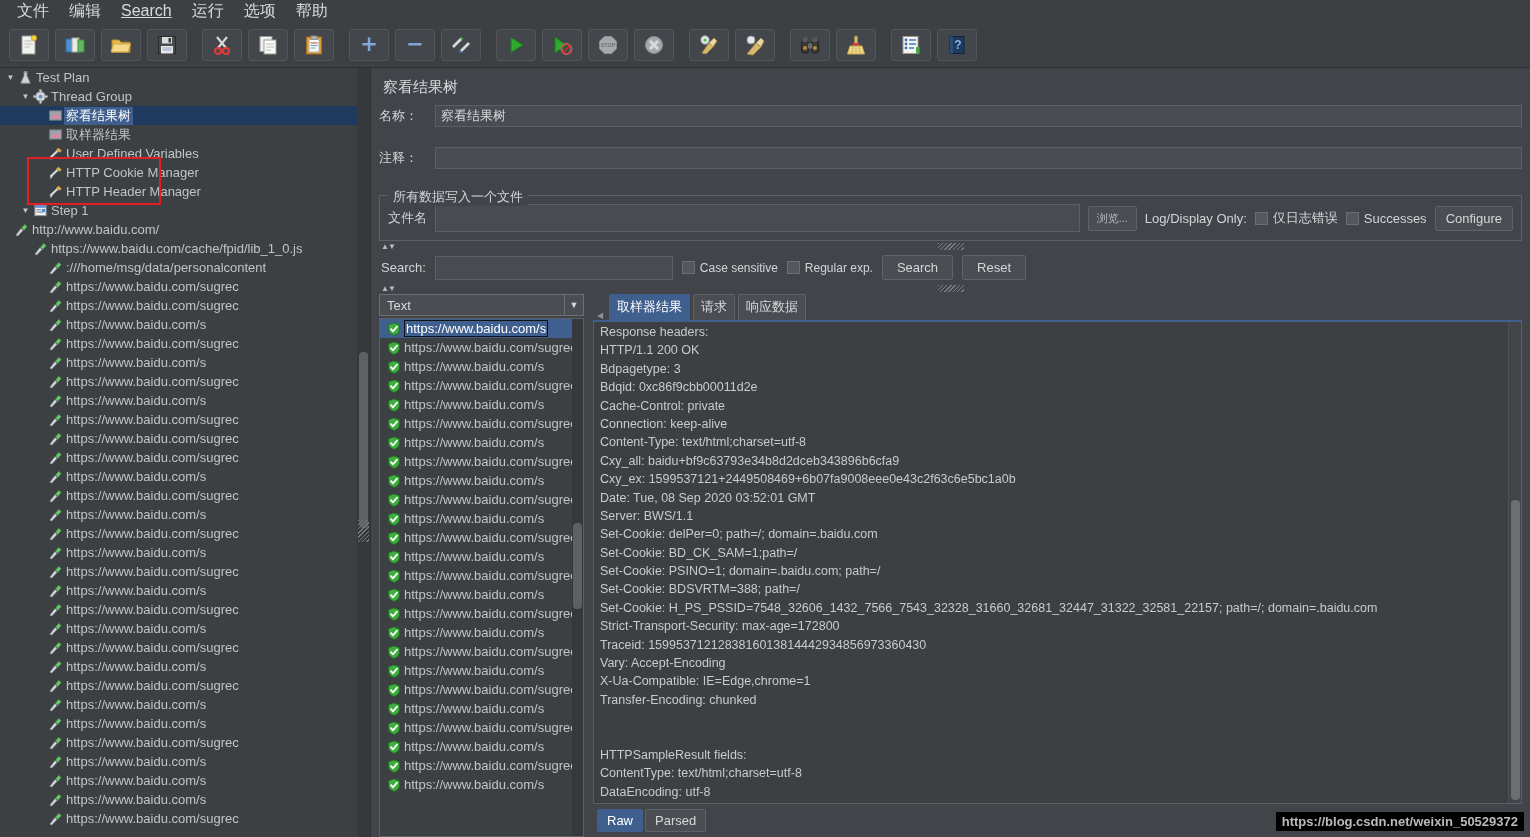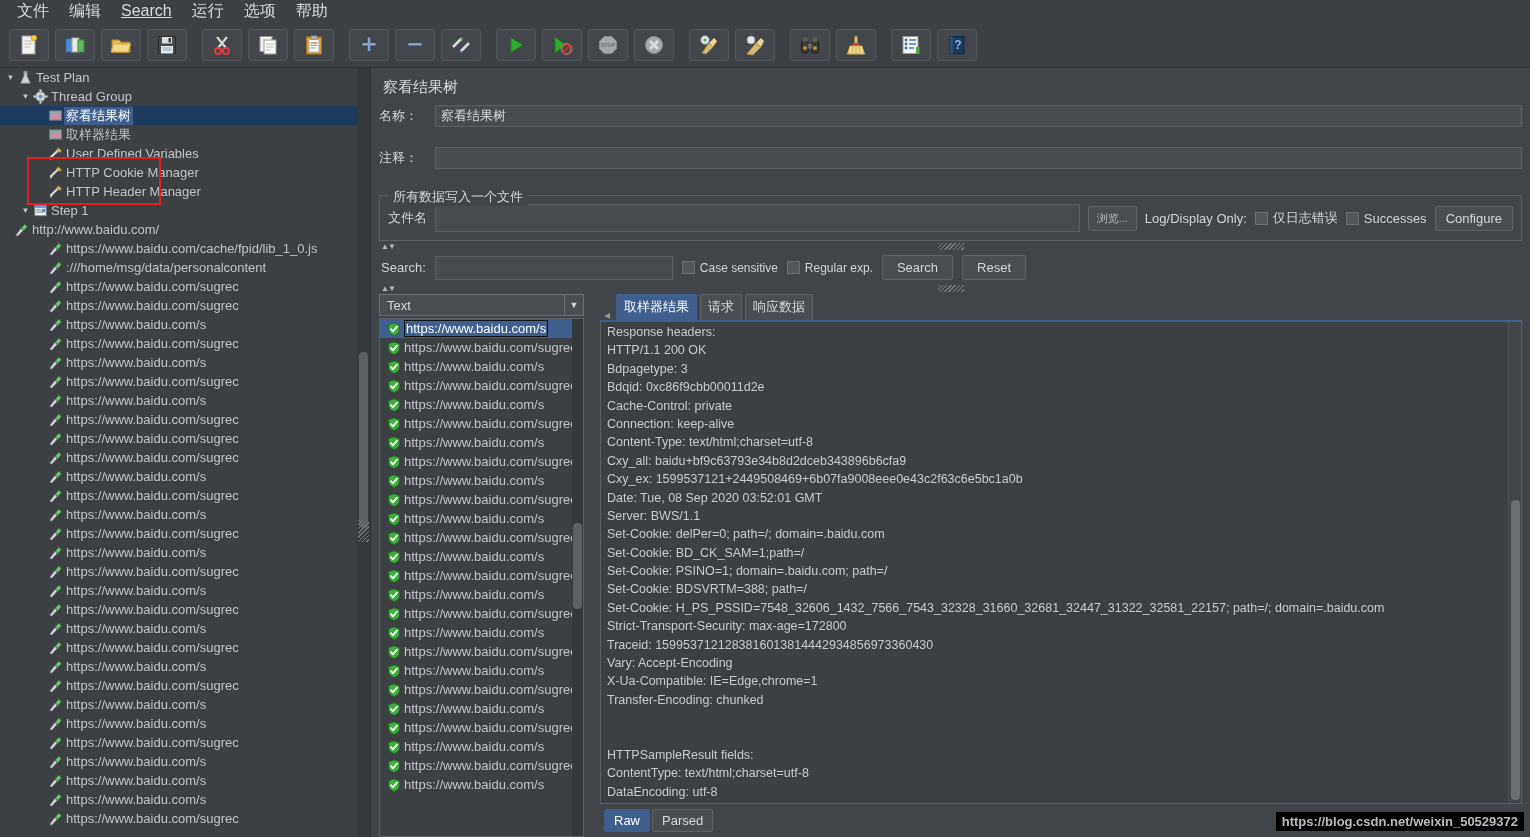--- a/index.html
+++ b/index.html
@@ -154,21 +154,21 @@
   .search-row { display: flex; align-items: center; gap: 9px; flex: 0 0 auto; padding: 3px 2px; }
   .search-lbl { font-size: 13px; color: #d2d5d8; }
   .search-input {
     width: 238px; height: 24px; background: #484c51; border: 1px solid #5b6065;
     color: #d6d9dc; font-size: 13px; padding: 0 5px; outline: none;
     font-family: "Liberation Sans", sans-serif;
   }
   .search-btn { padding: 4px 14px; }
 
   
-  .results-split { flex: 1 1 auto; display: flex; min-height: 0; gap: 11px; }
+  .results-split { flex: 1 1 auto; display: flex; min-height: 0; gap: 4px; }
 
   .res-left {
     width: 205px; flex: 0 0 205px; display: flex; flex-direction: column; min-height: 0;
   }
   .combo {
     height: 22px; background: #4a4e53; border: 1px solid #6a6f74; display: flex;
     align-items: center; justify-content: space-between; padding: 0 0 0 7px;
     font-size: 13px; color: #d6d9dc; cursor: pointer; margin-bottom: 2px; flex: 0 0 22px;
   }
   .combo-arrow {
@@ -531,21 +531,21 @@
           <div class="tree-row" style="">
             <span class="tree-toggle"></span>
             <span class="tree-ico">
               <svg width="15" height="15" viewBox="0 0 16 16">
                 <path d="M2 14 L7.5 7 L9.5 9 L4 15 z" fill="#d8dce0" stroke="#8d9196" stroke-width="0.6"></path>
                 <path d="M8 6.5 L11.5 2.5 L14 5 L10.5 9 z" fill="#6ec96e" stroke="#3d8a3d" stroke-width="0.6"></path>
               </svg>
             </span>
             <span class="tree-label">http://www.baidu.com/</span>
           </div>
-          <div class="tree-row" style="padding-left: 34px;">
+          <div class="tree-row" style="padding-left: 19px;">
             <span class="tree-toggle"></span>
             <span class="tree-ico">
               <svg width="15" height="15" viewBox="0 0 16 16">
                 <path d="M2 14 L7.5 7 L9.5 9 L4 15 z" fill="#d8dce0" stroke="#8d9196" stroke-width="0.6"></path>
                 <path d="M8 6.5 L11.5 2.5 L14 5 L10.5 9 z" fill="#6ec96e" stroke="#3d8a3d" stroke-width="0.6"></path>
               </svg>
             </span>
             <span class="tree-label">https://www.baidu.com/cache/fpid/lib_1_0.js</span>
           </div>
           <div class="tree-row" style="padding-left: 34px;">

